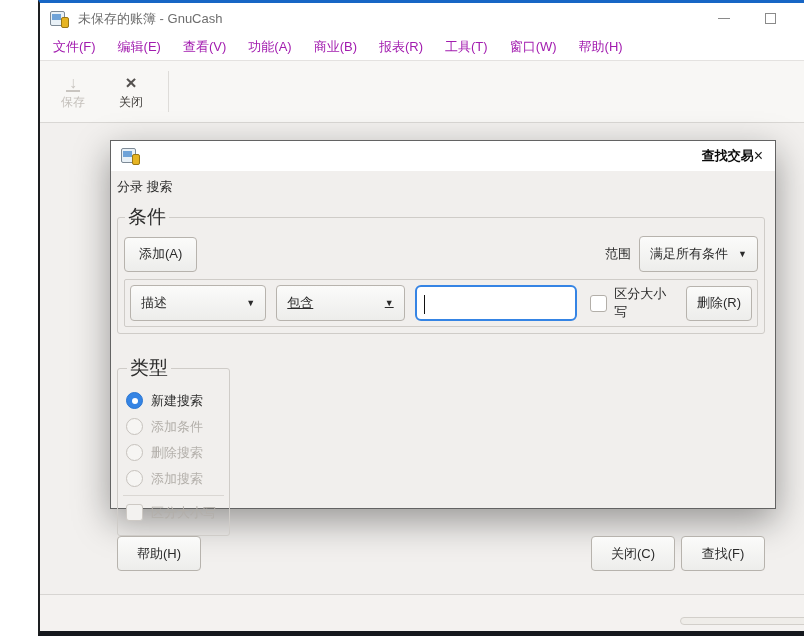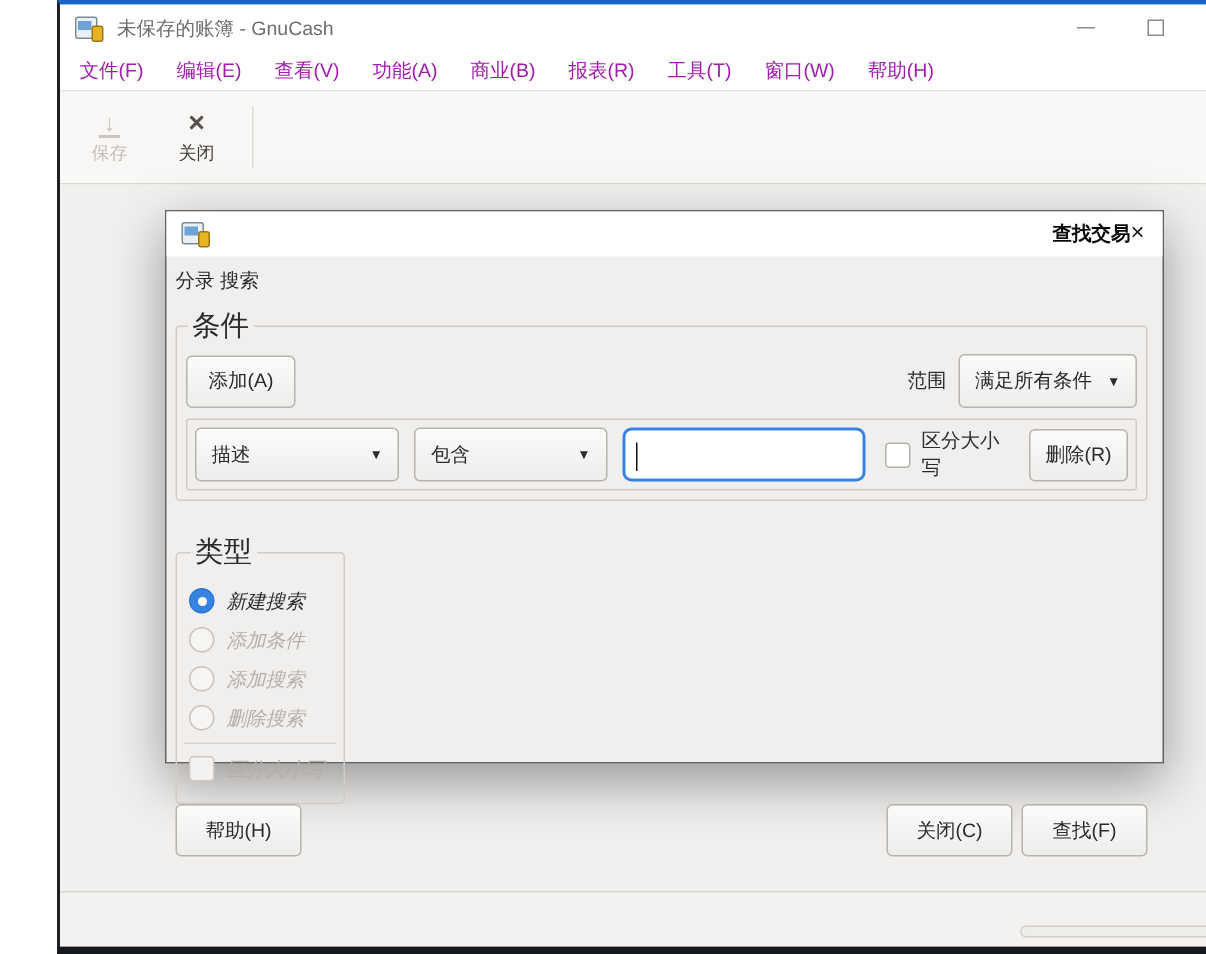--- a/index.html
+++ b/index.html
@@ -69,21 +69,21 @@
   .crit-row1 { display:flex; align-items:center; margin-bottom:7px; }
   .range-group { margin-left:auto; display:flex; align-items:center; gap:8px; }
   .inner-frame { border:1px solid #cfccc8; border-radius:2px; padding:5px 5px; display:flex; align-items:center; }
   .text-input { width:165px; height:36px; background:#ffffff; border:2px solid #3584e4; border-radius:6px; position:relative; }
   .caret { position:absolute; left:7px; top:8px; width:1px; height:19px; background:#111; }
   .checkbox { width:17px; height:17px; background:#ffffff; border:1px solid #b3afa9; border-radius:3px; flex:0 0 auto; }
   .checkbox.disabled { background:#f3f2f0; border-color:#cdc9c4; }
   .cb-label { font-size:13px; color:#2b2b2b; }
 
   .type-fieldset { width:113px; margin-top:21px; padding:5px 8px 8px 8px; }
-  .opt-row { display:flex; align-items:center; gap:8px; height:23px; margin:3px 0;font-style:italic; }
+  .opt-row { display:flex; align-items:center; gap:8px; height:23px; margin:3px 0; }
   .radio { width:17px; height:17px; border-radius:50%; border:1px solid #c6c2bd; background:#f6f5f3; flex:0 0 auto;
     display:flex; align-items:center; justify-content:center; }
   .radio.checked { background:#3584e4; border-color:#2a76d2; }
   .radio .dot { width:6px; height:6px; border-radius:50%; background:#ffffff; }
   .opt-label { font-size:13px; color:#2b2b2b; }
   .opt-label.disabled { color:#b3afaa; }
   .type-sep { height:1px; background:#dad7d3; margin:5px -3px 5px -3px; }
 
   .dialog-footer { margin-top:auto; display:flex; align-items:center; gap:6px; padding:0 0 2px 0; }
   .dialog-footer .btn { min-width:84px; height:35px; }
@@ -175,21 +175,21 @@
               <span class="arrow">▼</span>
             </div>
           </div>
         </div>
 
         <div class="inner-frame">
           <div class="combo" style="width:138px; margin-right:10px;">
             <span>描述</span>
             <span class="arrow">▼</span>
           </div>
-          <div class="combo" style="width:130px; margin-right:10px;">
+          <div class="combo" style="width:130px; margin-right:10px;text-decoration:underline;">
             <span>包含</span>
             <span class="arrow">▼</span>
           </div>
           <div class="text-input">
             <span class="caret"></span>
           </div>
           <div style="display:flex; align-items:center; gap:7px; margin-left:13px;">
             <div class="checkbox"></div>
             <span class="cb-label">区分大小写</span>
           </div>
@@ -205,25 +205,25 @@
               <span class="dot"></span>
             </div>
           <span class="opt-label">新建搜索</span>
         </div>
         <div class="opt-row">
           <div class="radio"></div>
           <span class="opt-label disabled">添加条件</span>
         </div>
         <div class="opt-row">
           <div class="radio"></div>
+          <span class="opt-label disabled">删除搜索</span>
+        </div>
+        <div class="opt-row">
+          <div class="radio"></div>
           <span class="opt-label disabled">添加搜索</span>
-        </div>
-        <div class="opt-row">
-          <div class="radio"></div>
-          <span class="opt-label disabled">删除搜索</span>
         </div>
         <div class="type-sep"></div>
         <div class="opt-row">
           <div class="checkbox disabled"></div>
           <span class="opt-label disabled">区分大小写</span>
         </div>
       </fieldset>
 
       <div class="dialog-footer">
         <button class="btn">帮助(H)</button>

